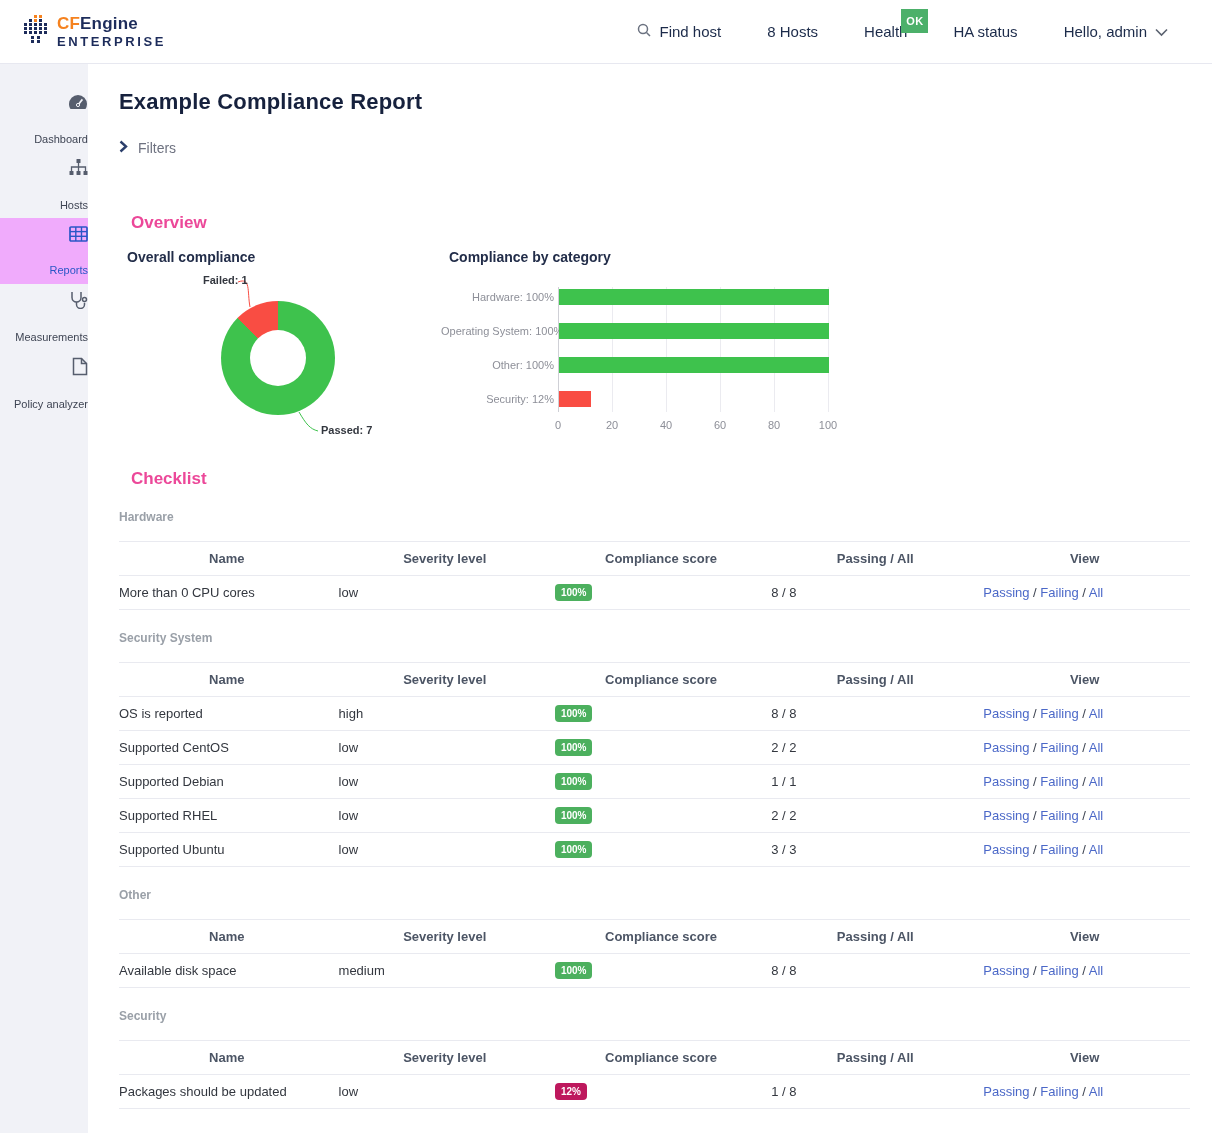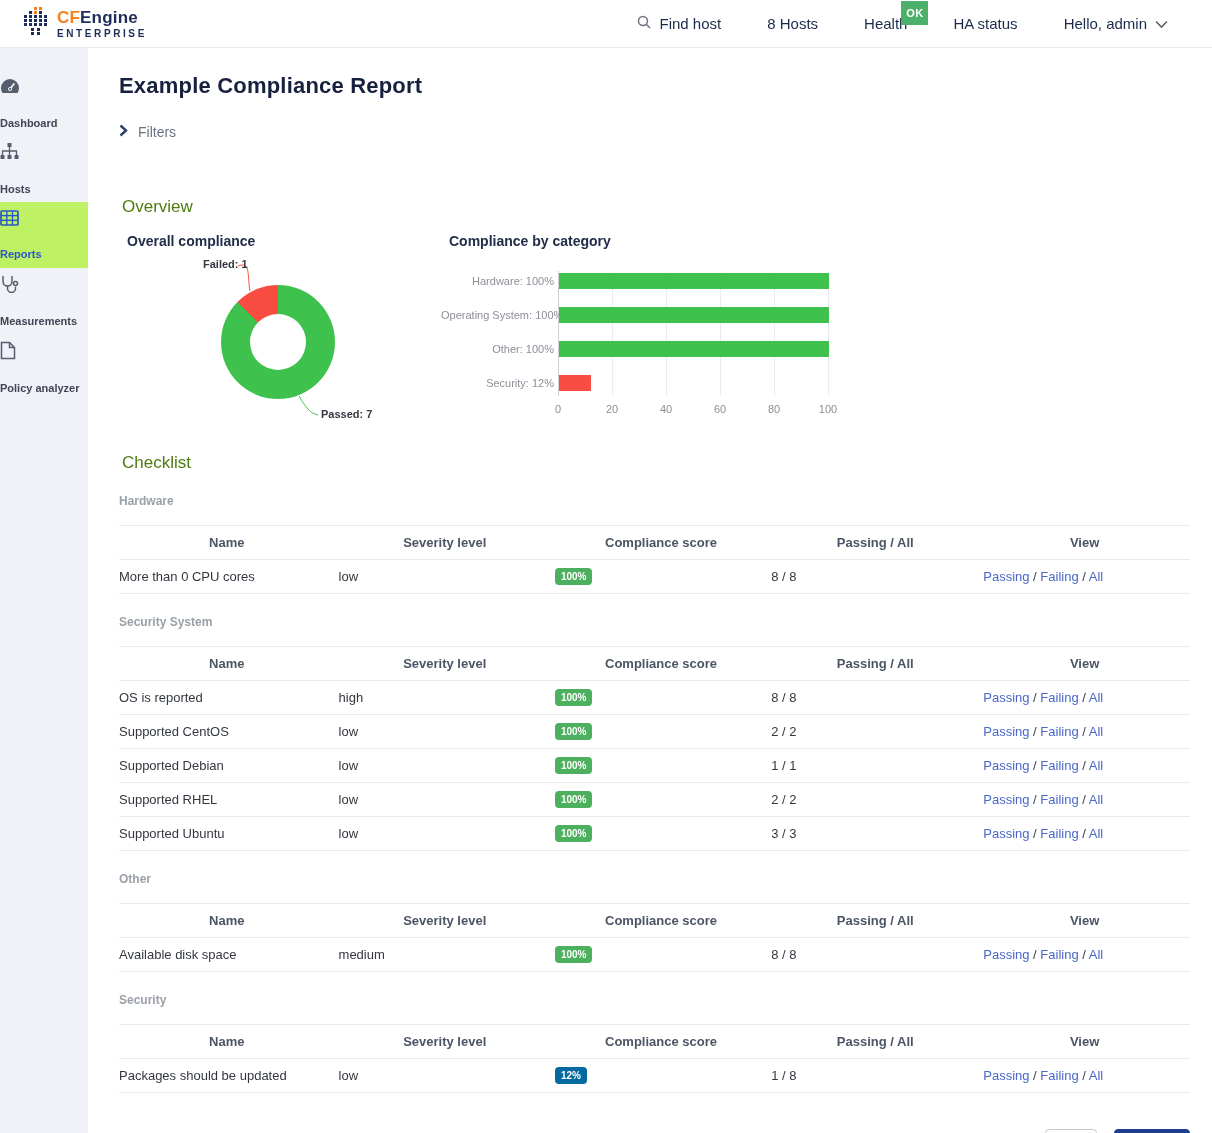--- a/index.html
+++ b/index.html
@@ -3,51 +3,51 @@
 <meta charset="utf-8">
 <style>
   * { box-sizing: border-box; }
   html,body { margin:0; padding:0; }
   body {
     width:1212px; min-height:1133px; background:#fff;
     font-family:"Liberation Sans", sans-serif; color:#33373f;
   }
   
   .top-header {
-    height:48px; background:#fff; border-bottom:1px solid #e7e8f0;
+    height:64px; background:#fff; border-bottom:1px solid #e7e8f0;
     display:flex; align-items:center; padding:0 44px 0 24px;
   }
   .logo { display:flex; align-items:center; gap:7px; cursor:pointer; }
   .logo-text { line-height:1; }
   .logo-main { font-size:17px; font-weight:bold; letter-spacing:.2px; }
   .logo-cf { color:#f5821f; }
   .logo-engine { color:#1d2c5b; }
-  .logo-sub { font-size:10px; letter-spacing:2.6px; color:#1d2c5b; margin-top:3px; font-weight:bold; }
+  .logo-sub { font-size:13px; letter-spacing:2.6px; color:#1d2c5b; margin-top:3px; font-weight:bold; }
   .header-nav { margin-left:auto; display:flex; align-items:center; gap:46px; }
   .header-item { display:flex; align-items:center; gap:8px; font-size:15px; color:#1c2b4a; cursor:pointer; position:relative; }
   .health-badge {
     position:absolute; top:-14px; right:-21px; background:#4cb06a; color:#fff;
     font-size:11px; font-weight:bold; padding:6px 5px; border-radius:0; letter-spacing:.3px;
   }
   
   .shell { display:flex; align-items:stretch; }
   .sidebar { width:88px; background:#f1f2f7; min-height:1085px; padding-top:22px; flex:none; }
   .side-item {
-    height:66px; display:flex; flex-direction:column; align-items:flex-start; justify-content:center;
-    gap:18px; color:#565d6d; cursor:pointer;font-weight:bold;
+    height:66px; display:flex; flex-direction:column; align-items:flex-end; justify-content:center;
+    gap:18px; color:#565d6d; cursor:pointer;
   }
   .side-item .side-label { font-size:11px; color:#3f4554; }
-  .side-item.active { background:#bef264; color:#2a57c6; }
+  .side-item.active { background:#f0abfc; color:#2a57c6; }
   .side-item.active .side-label { color:#2a57c6; }
   
   main { flex:1; padding:25px 22px 30px 31px; }
   .page-title { margin:0; font-size:22px; font-weight:bold; color:#16213d; letter-spacing:.2px; }
   .filters-row { margin-top:24px; display:flex; align-items:center; gap:10px; cursor:pointer; width:90px; }
   .filters-label { font-size:14px; color:#6e7280; }
-  .section-h { font-size:17px; font-weight:normal; color:#4d7c0f; margin:3px; }
+  .section-h { font-size:17px; font-weight:bold; color:#ec4899; margin:12px; }
   .overview-h { margin-top:56px; }
   .checklist-h { margin-top:14px; }
   
   .charts { display:flex; margin-top:16px; }
   .chart { position:relative; }
   .chart.c1 { width:322px; }
   .chart.c2 { width:322px; }
   .chart.c3 { width:427px; }
   .chart-title { font-size:14px; font-weight:bold; color:#222d49; margin:0 0 8px 8px; height:16px; }
   .chart-body { position:relative; height:182px; }
@@ -404,21 +404,21 @@
                 <th>Severity level</th>
                 <th>Compliance score</th>
                 <th>Passing / All</th>
                 <th>View</th>
               </tr>
             </thead>
             <tbody>
               <tr>
                 <td>Packages should be updated</td>
                 <td>low</td>
-                <td><span class="score-badge" style="background:#0369a1;">12%</span></td>
+                <td><span class="score-badge" style="background:#be185d;">12%</span></td>
                 <td>1 / 8</td>
                 <td><a class="view-link">Passing</a><span class="view-sep"> / </span><a class="view-link">Failing</a><span class="view-sep"> / </span><a class="view-link">All</a></td>
               </tr>
             </tbody>
           </table>
         </section>
       </div>
 
     <div class="footer-actions">
       <button class="btn btn-edit">Edit</button>

